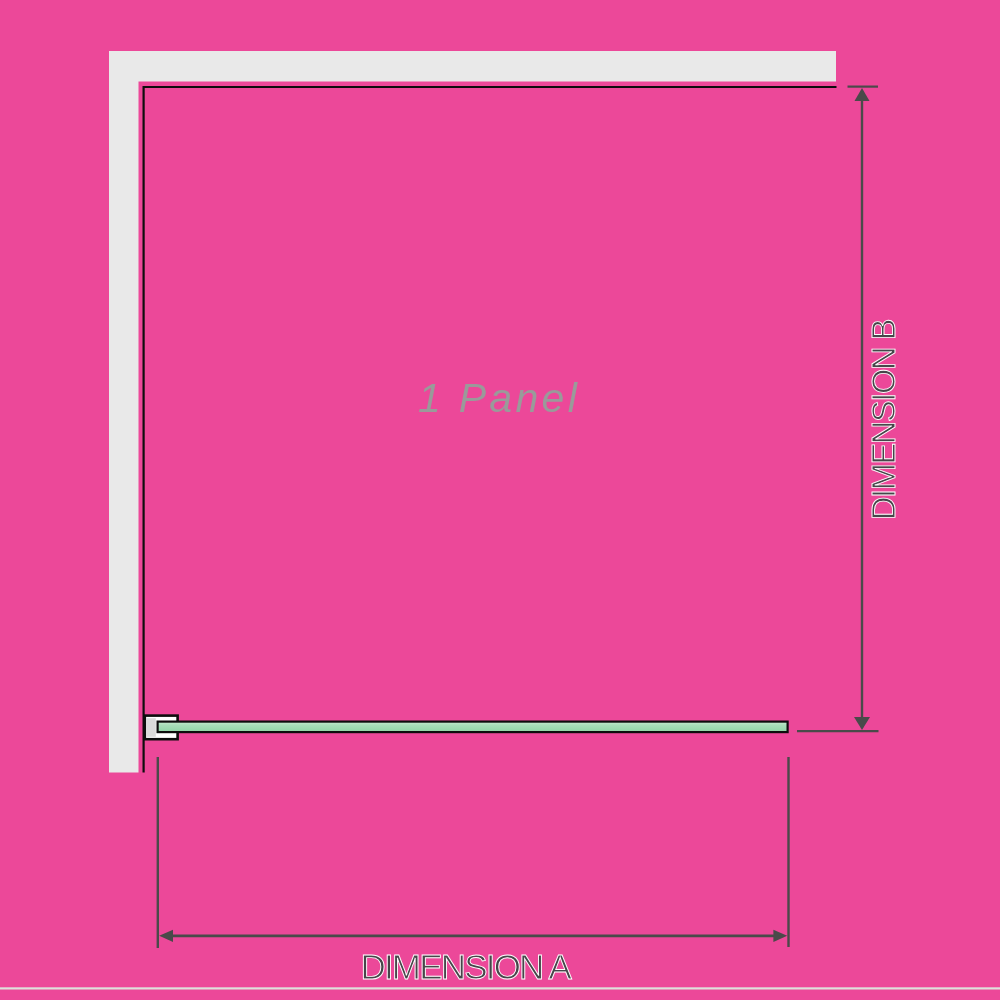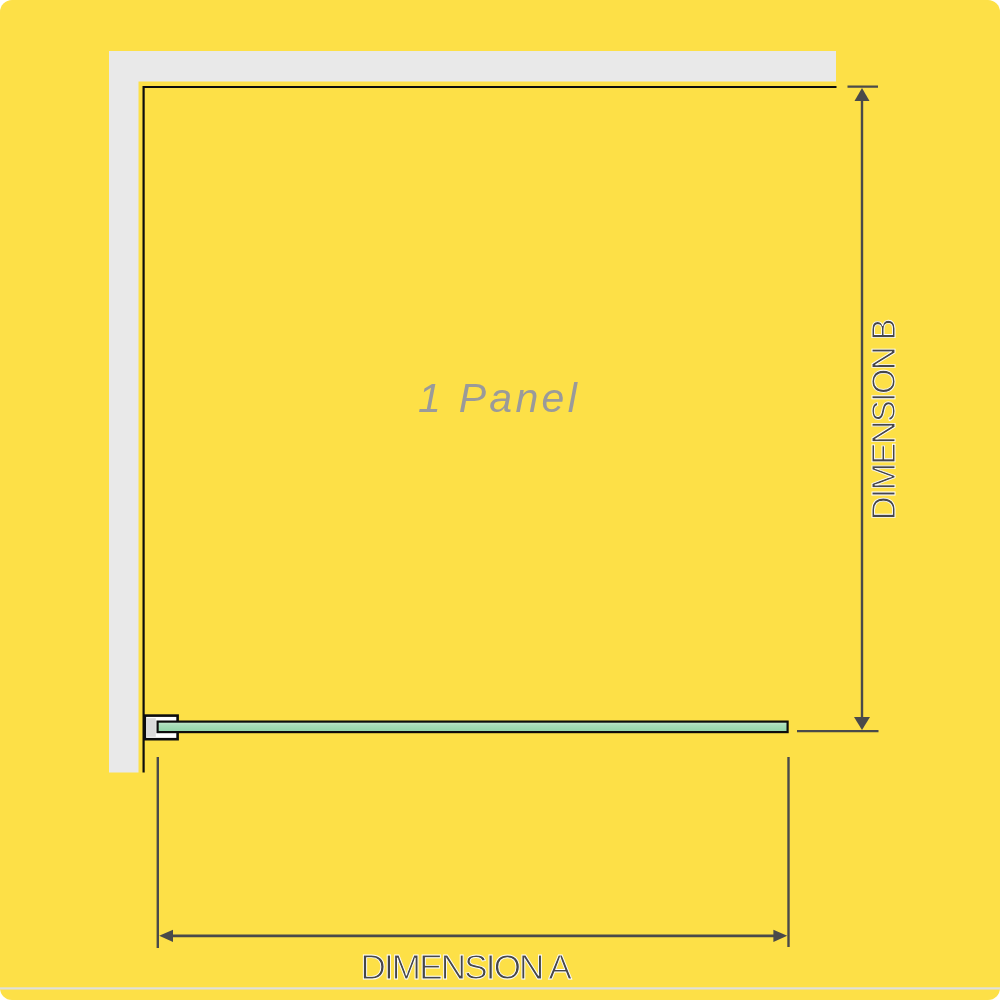--- a/index.html
+++ b/index.html
@@ -1,16 +1,16 @@
 <!DOCTYPE html>
 <html><head>
 <meta charset="utf-8">
 <style>
   html,body{margin:0;padding:0;background:#ffffff;}
-  .wrap{position:relative;width:1000px;height:1000px;overflow:hidden;background:#fde047;border-radius:12px;}
+  .wrap{position:relative;width:1000px;height:1000px;overflow:hidden;background:#ec4899;}
   svg{position:absolute;left:0;top:0;}
   text{font-family:"Liberation Sans", sans-serif;}
 </style>
 </head>
 <body>
 <div class="wrap">
 <svg width="1000" height="1000" viewBox="0 0 1000 1000">
   <defs>
     <linearGradient id="glass" x1="0" y1="0" x2="0" y2="1">
       <stop offset="0" stop-color="#c9ebd2"></stop>

